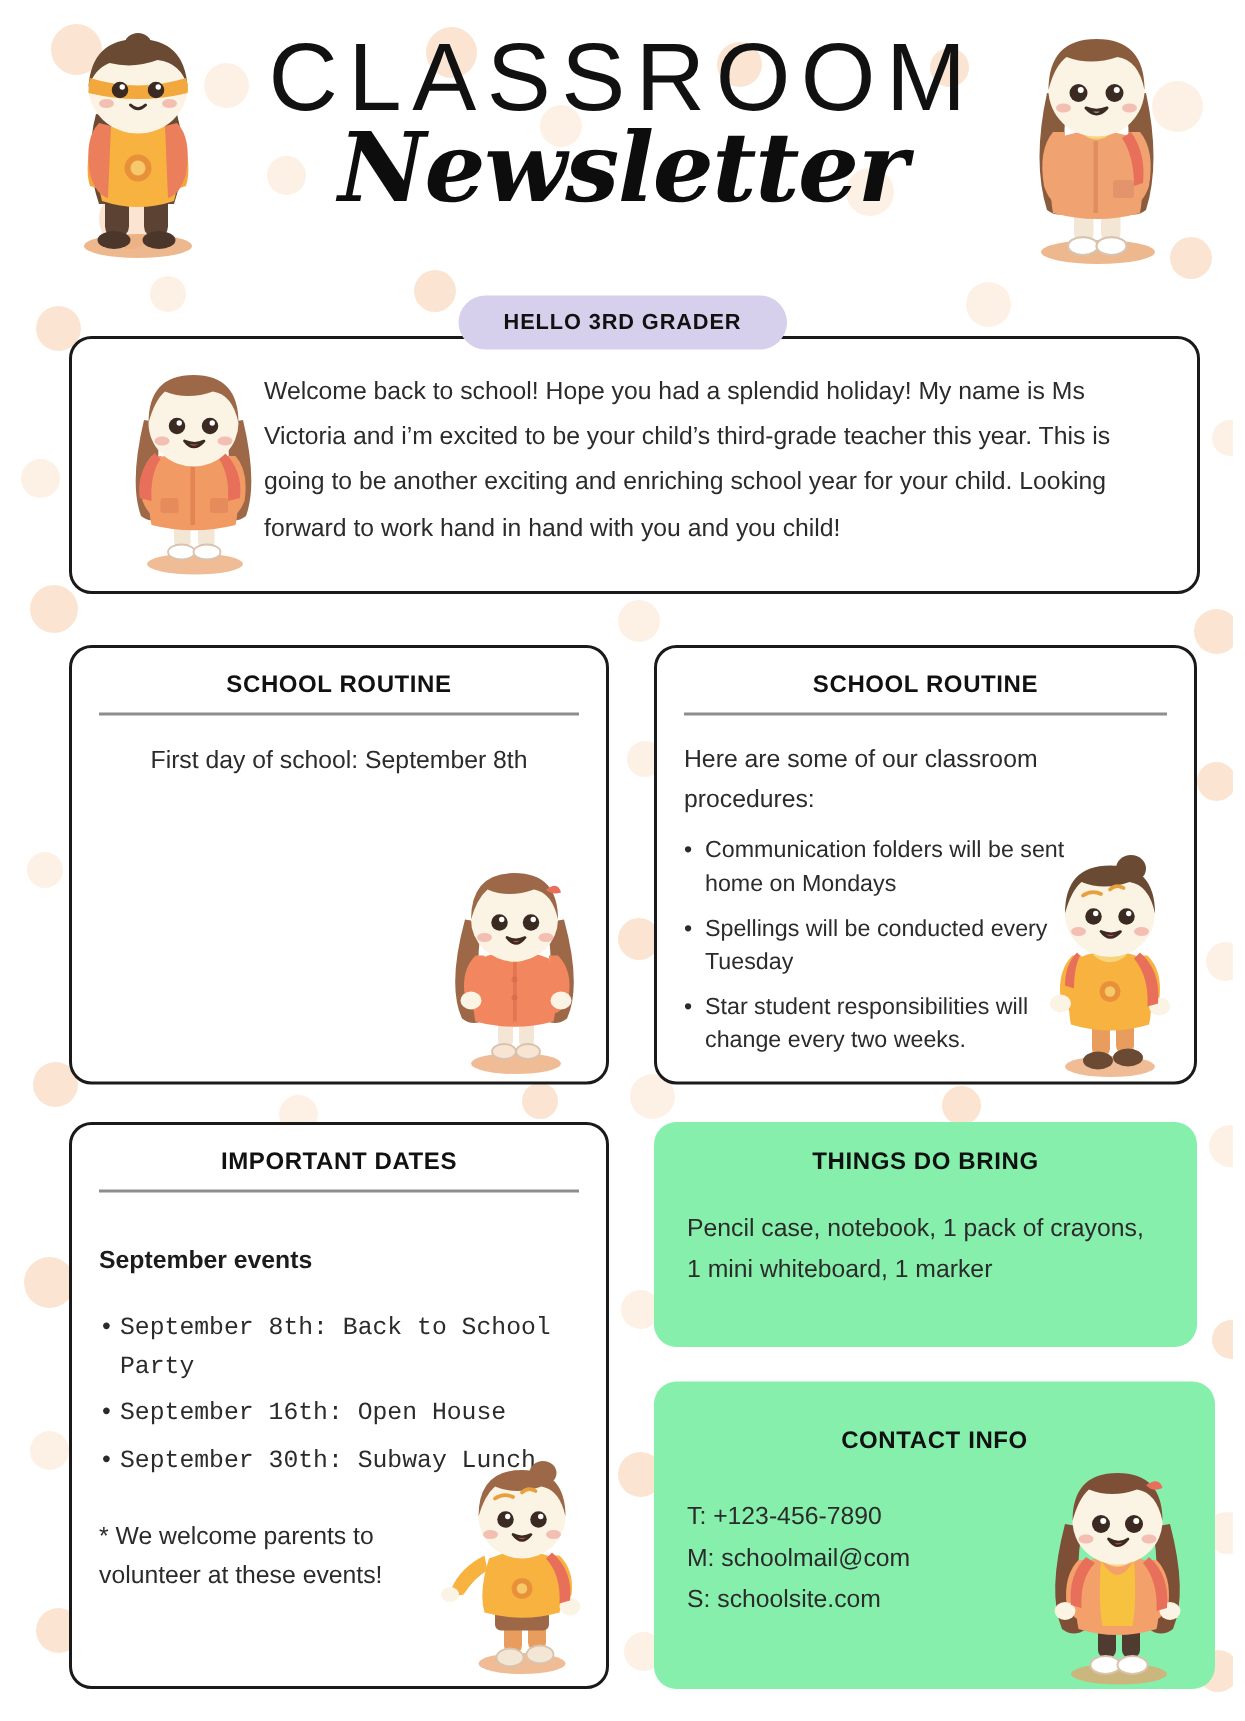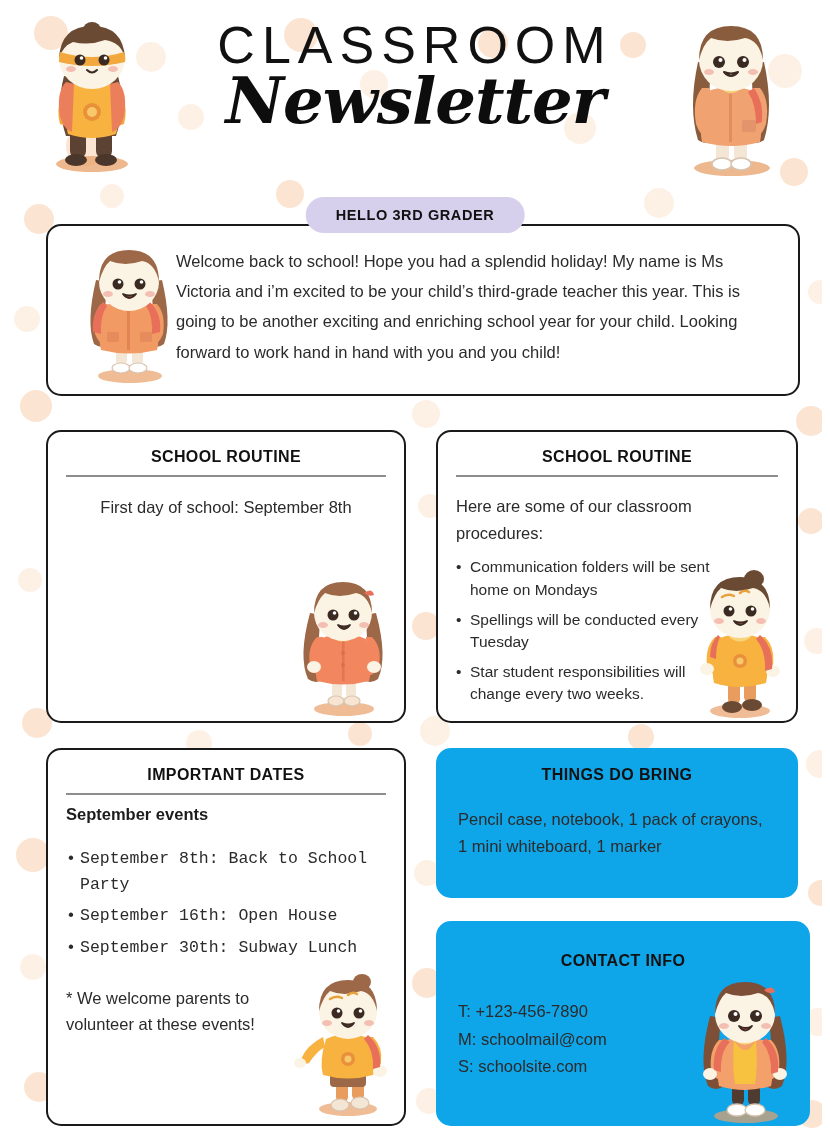--- a/index.html
+++ b/index.html
@@ -47,21 +47,21 @@
     position: relative;
     height: 186px;
   }
   #title-wrap {
     position: absolute;
     left: 0; right: 0; top: 10px;
     text-align: center;
   }
   #title-main {
     font-family: "Liberation Sans", sans-serif;
-    font-size: 52px;
+    font-size: 64px;
     font-weight: 300;
     letter-spacing: 7px;
     color: #111111;
     line-height: 1.05;
   }
   #title-script {
     font-family: "DejaVu Serif", serif;
     font-style: italic;
     font-weight: bold;
     font-size: 64px;
@@ -93,21 +93,21 @@
   
   .card {
     position: absolute;
     background: #ffffff;
     border: 2.5px solid #1a1a1a;
     border-radius: 15px;
     overflow: hidden;
   }
   .panel {
     position: absolute;
-    background: #0ea5e9;
+    background: #86efac;
     border-radius: 15px;
     overflow: hidden;
   }
 
   .card-title, .panel-title {
     text-align: center;
     font-size: 16px;
     font-weight: bold;
     letter-spacing: 0.4px;
     color: #111111;
@@ -162,21 +162,21 @@
   #routine-right { left: 428px; top: 422px; width: 362px; height: 293px; }
   #routine-right .inner { padding: 16px 18px 0 18px; position: relative; height: 100%; }
   #routine-right .lead { margin-top: 16px; width: 270px; }
   #routine-right ul.bullets { margin-top: 10px; width: 276px; }
   #routine-right ul.bullets li { margin-bottom: 8px; font-size: 15.5px; line-height: 1.43; }
   #routine-right-art { position: absolute; right: 2px; bottom: 2px; width: 112px; height: 152px; }
 
   
   #dates-card { left: 38px; top: 740px; width: 360px; height: 378px; }
   #dates-card .inner { padding: 16px 18px 0 18px; position: relative; height: 100%; }
-  #dates-sub { margin-top: 10px; font-size: 16.5px; font-weight: bold; color: #1c1c1c; }
+  #dates-sub { margin-top: 36px; font-size: 16.5px; font-weight: bold; color: #1c1c1c; }
   #dates-card ul.bullets { margin-top: 22px; font-family: Liberation Mono, monospace; }
   #dates-card ul.bullets li { margin-bottom: 6px; }
   #dates-note { margin-top: 26px; width: 215px; font-size: 16.5px; color: #2b2b2b; line-height: 1.55; }
   #dates-art { position: absolute; right: 4px; bottom: 8px; width: 108px; height: 145px; }
 
   
   #bring-panel { left: 428px; top: 740px; width: 362px; height: 150px; padding: 18px 22px; }
   #bring-text { margin-top: 22px; font-size: 16.5px; line-height: 1.62; color: #2b2b2b; }
 
   

